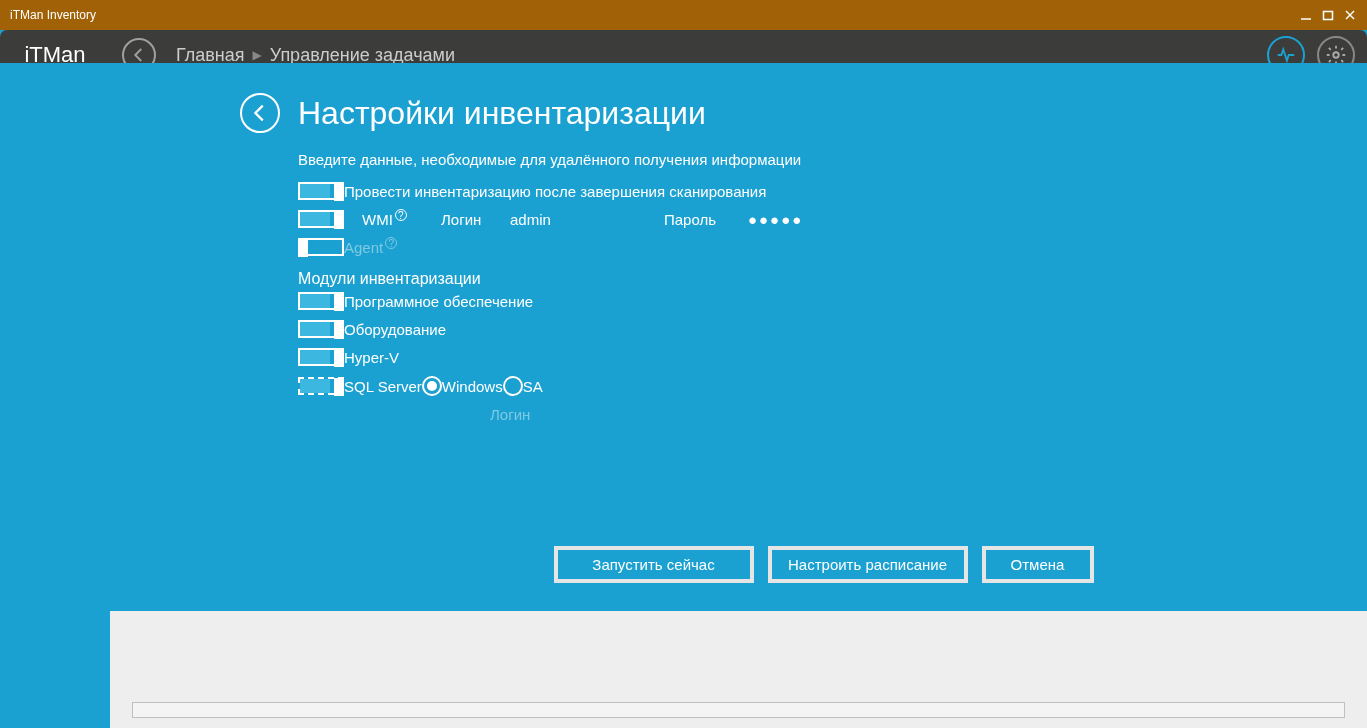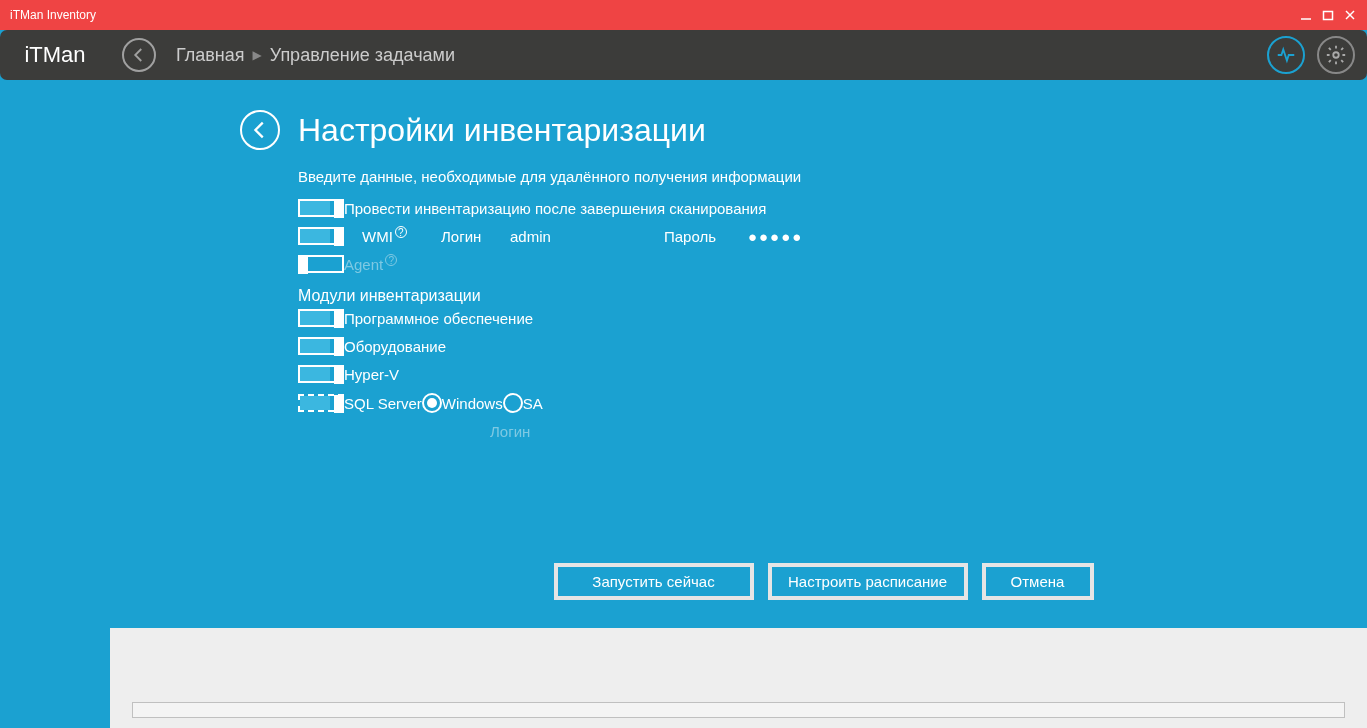--- a/index.html
+++ b/index.html
@@ -7,21 +7,21 @@
     font-family: "Segoe UI", Arial, sans-serif;
     background: #1ba1d1;
     width: 1367px;
     height: 728px;
     overflow: hidden;
     color: #fff;
   }
   
   .titlebar {
     height: 30px;
-    background: #ef4444;
+    background: #a16207;
     display: flex;
     align-items: center;
     padding: 0 6px 0 10px;
     font-size: 12px;
     color: #fff;
   }
   .titlebar .spacer { flex: 1; }
   .win-btn { width: 22px; height: 22px; display:flex; align-items:center; justify-content:center; font-size:14px; font-family: "Segoe UI Symbol", sans-serif; cursor:pointer;}
   
   .header {
@@ -94,21 +94,21 @@
   }
   .inner-box {
     position:absolute; left:22px; right:22px; bottom:10px; top:560px;
     background:#f4f4f4;
     border:1px solid #c0c0c0;
   }
   
   .modal {
     position:absolute;
     left:0; right:0;
-    top:80px;
+    top:63px;
     height: 548px;
     background:#1ba1d1;
     z-index:50;
     padding: 30px 0 0 240px;
     color:#fff;
   }
   .modal-title-row {
     display:flex; align-items:center; gap:18px;
     margin-bottom:18px;
   }

